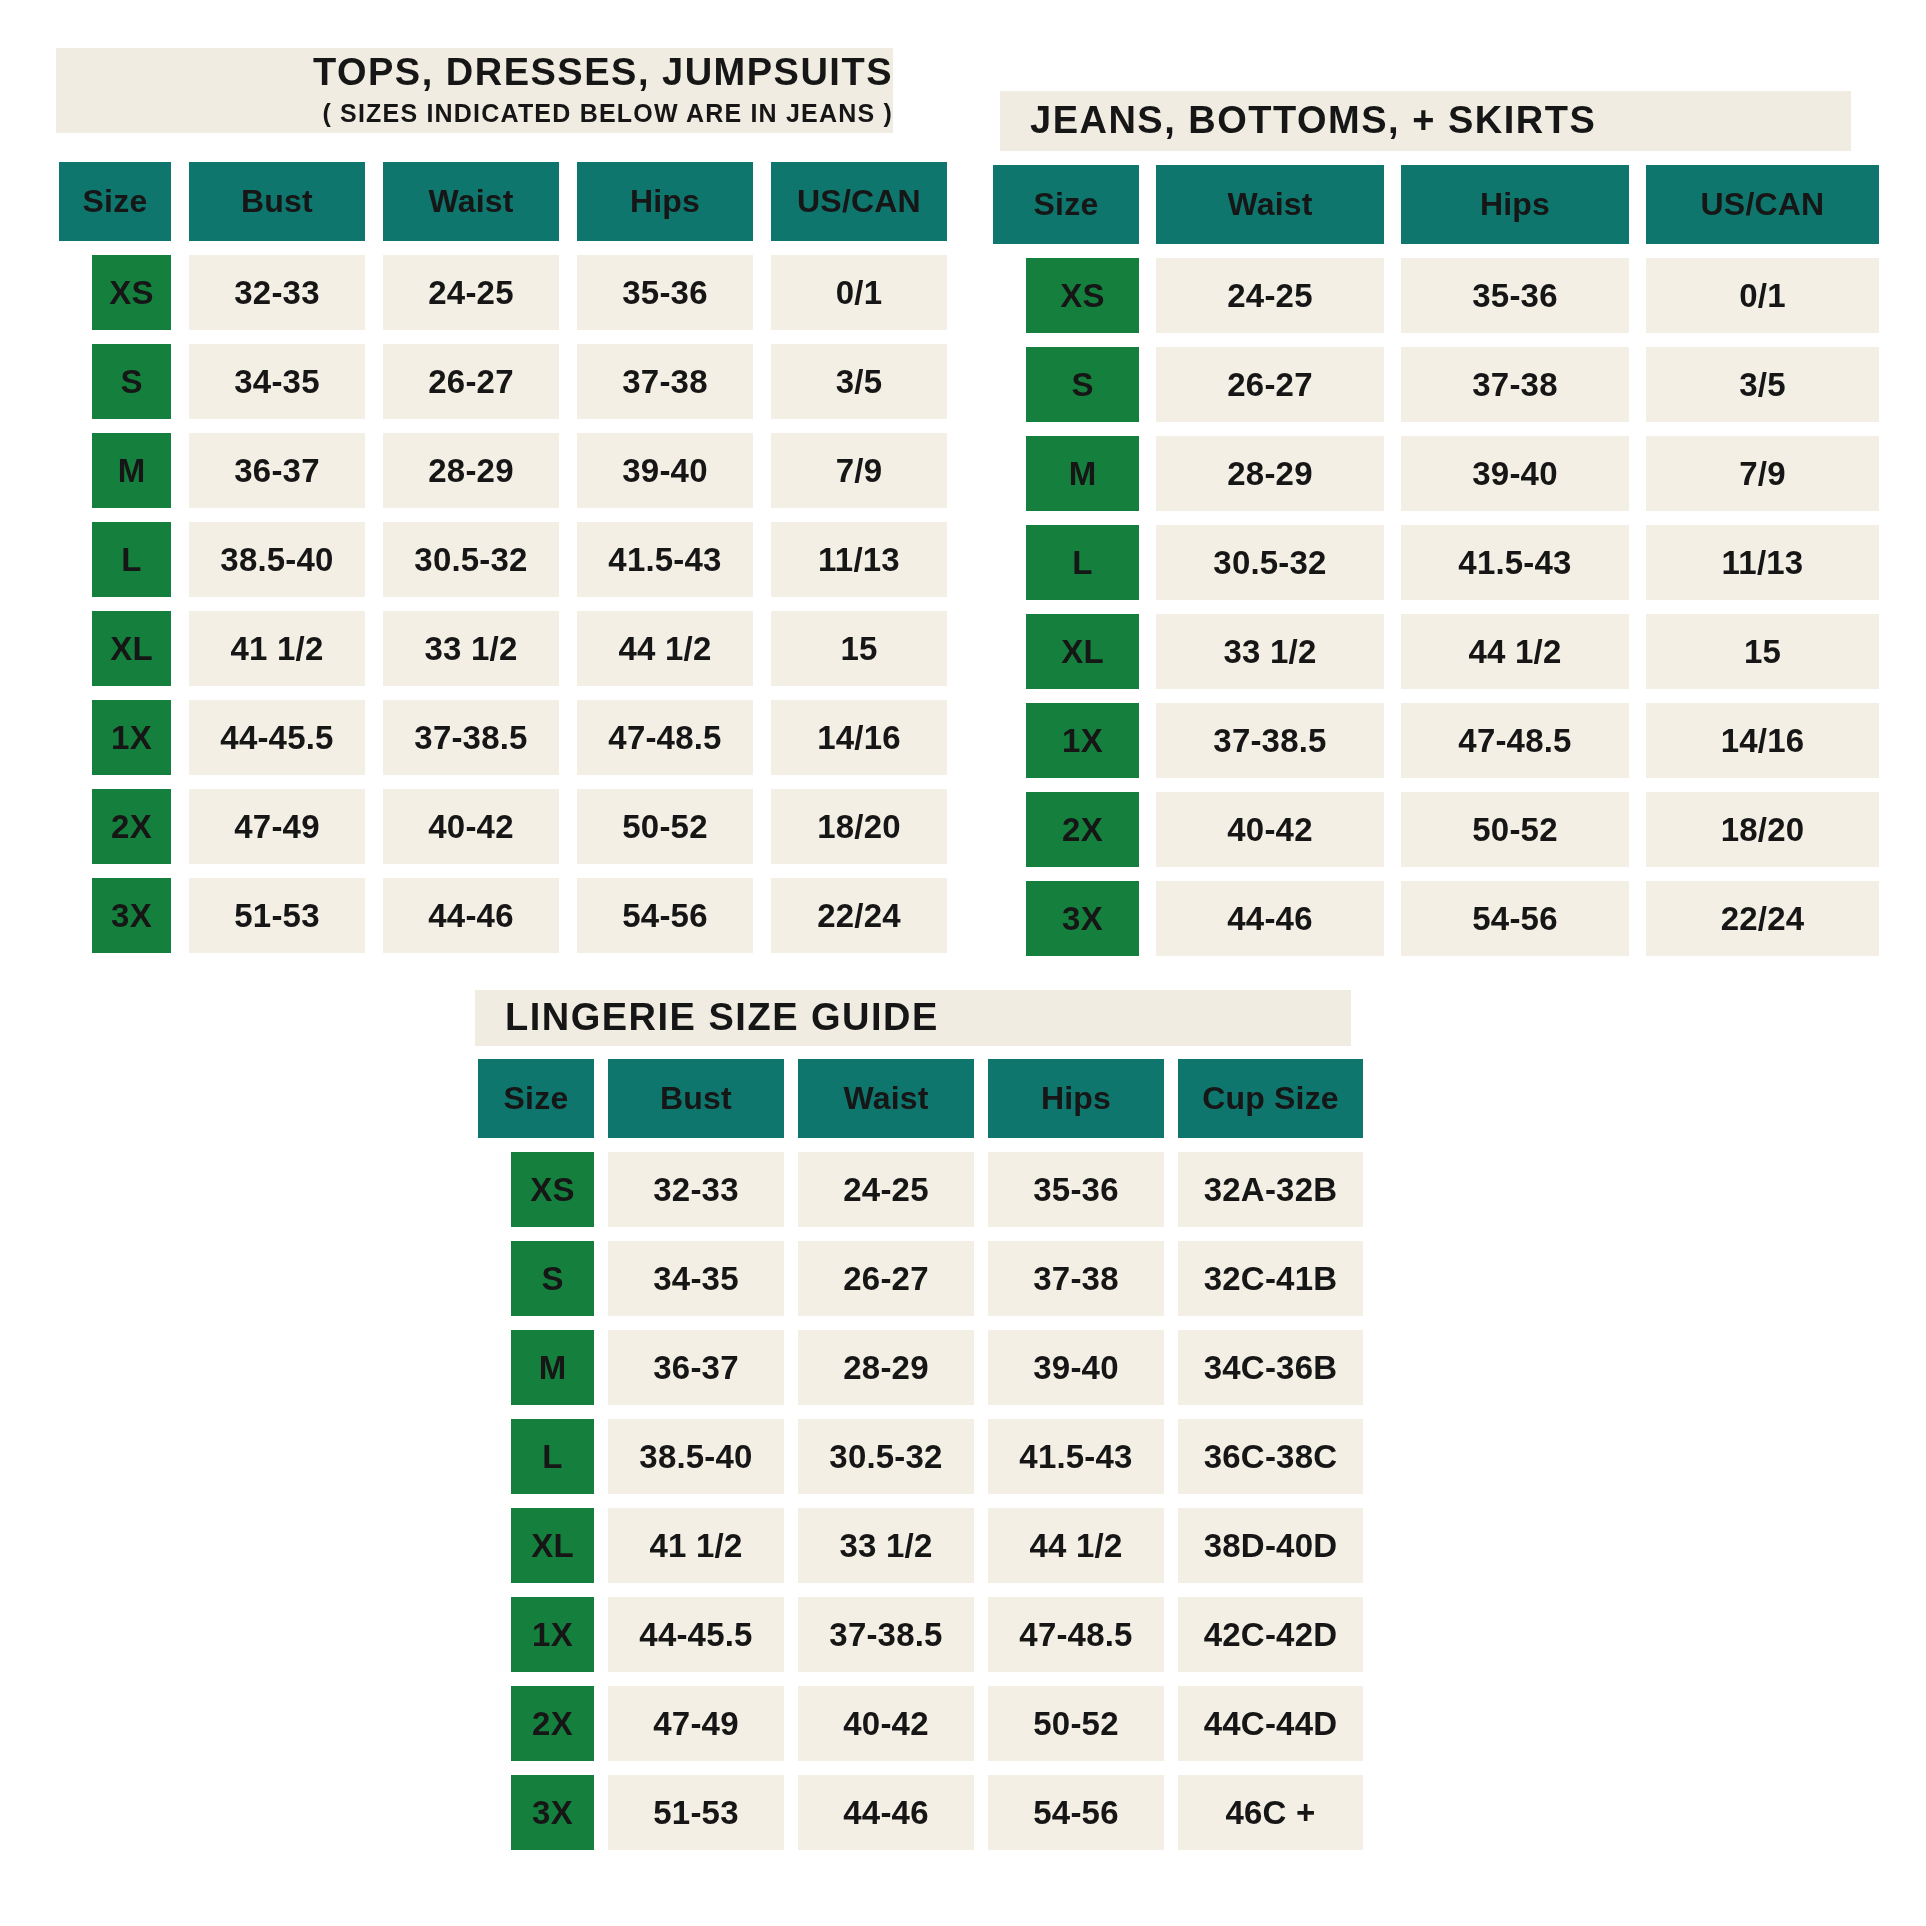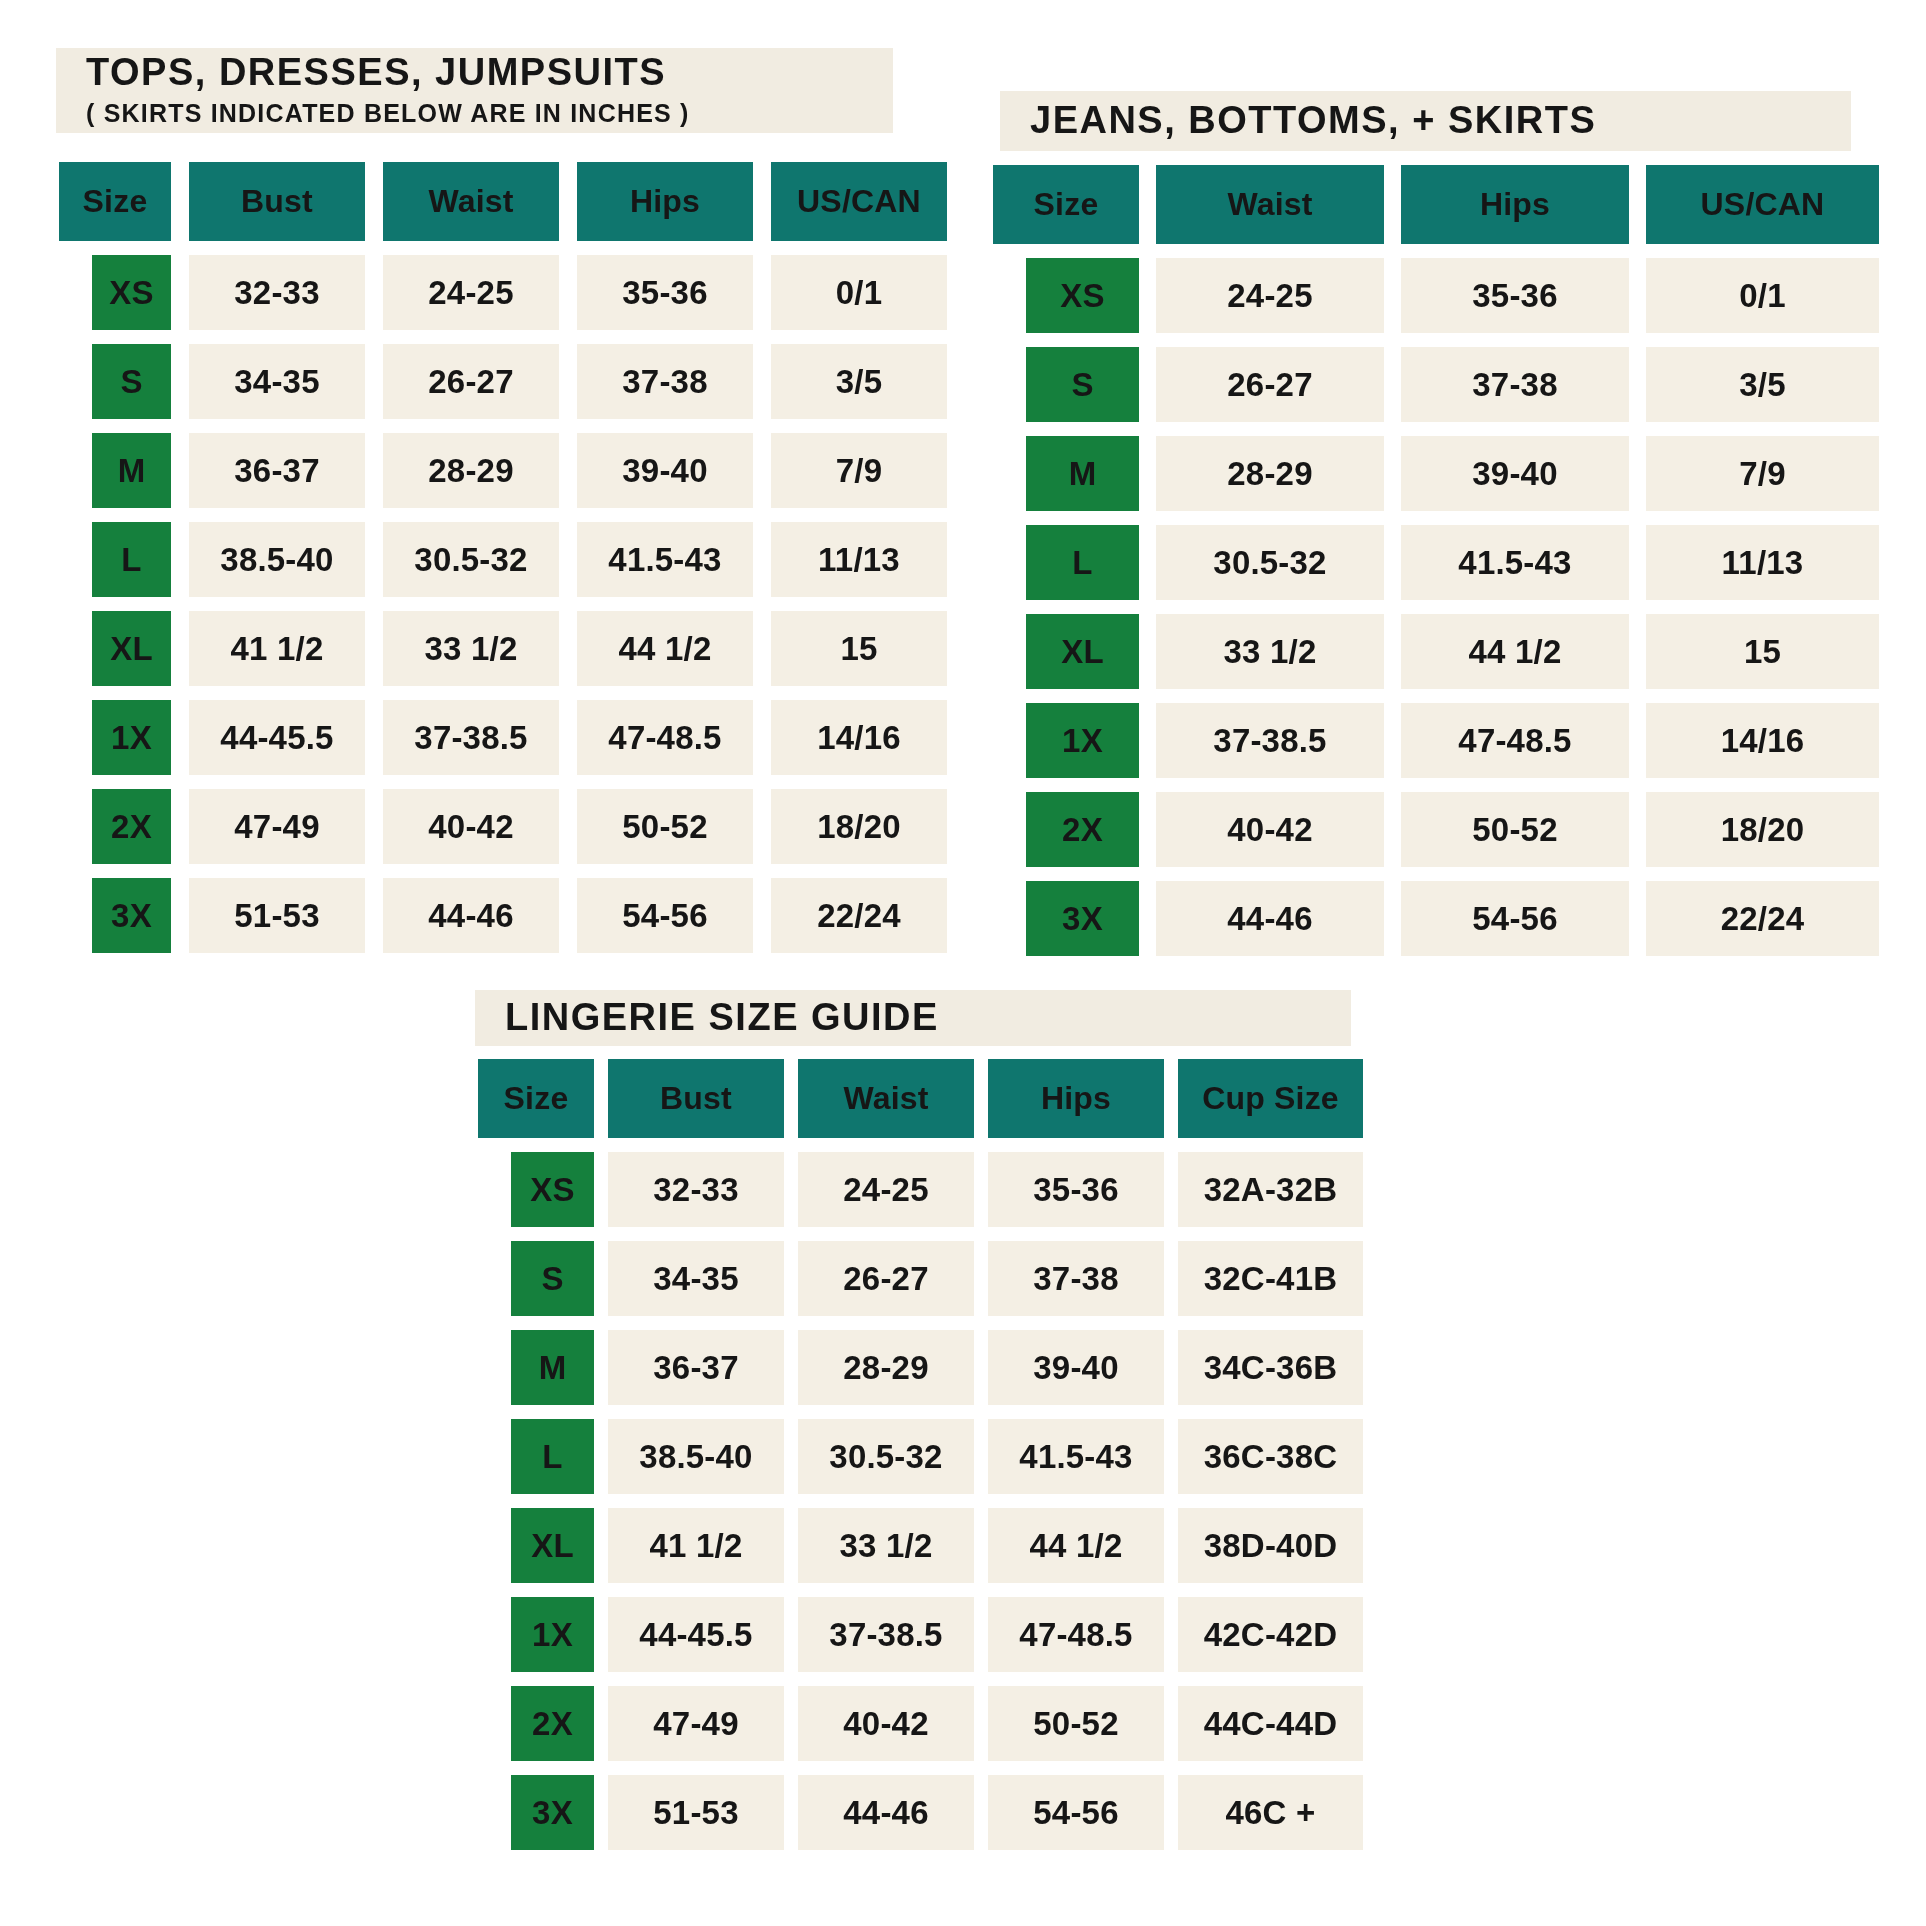--- a/index.html
+++ b/index.html
@@ -49,21 +49,21 @@
     font-size: 33px;
     letter-spacing: 0.2px;
     white-space: nowrap;
   }
   .cell.head { background: #0f766e; font-size: 32px; }
   .cell.size { background: #15803d; margin-left: 33px; }
   .cell.data { background: #f4efe4; }
 
   
   .tops { left: 59px; top: 48px; width: 888px; }
-  .tops .strip { width: 837px; height: 85px; margin-left: -3px; }
+  .tops .strip { width: 837px; height: 85px; margin-left: -3px; align-items: flex-end; }
   .tops .grid {
     margin-top: 29px;
     grid-template-columns: 112px 176px 176px 176px 176px;
     column-gap: 18px;
   }
 
   
   .jeans { left: 993px; top: 91px; width: 884px; }
   .jeans .strip { width: 851px; height: 60px; margin-left: 7px; }
   .jeans .grid {
@@ -80,21 +80,21 @@
     grid-template-columns: 116px 176px 176px 176px 185px;
     column-gap: 14px;
   }
 </style>
 </head>
 <body>
 
 <section class="size-table tops">
   <div class="strip">
     <div class="title">TOPS, DRESSES, JUMPSUITS</div>
-    <div class="subtitle">( SKIRTS INDICATED BELOW ARE IN INCHES )</div>
+    <div class="subtitle">( SIZES INDICATED BELOW ARE IN JEANS )</div>
   </div>
   <div class="grid">
       <div class="cell head">Size</div>
       <div class="cell head">Bust</div>
       <div class="cell head">Waist</div>
       <div class="cell head">Hips</div>
       <div class="cell head">US/CAN</div>
       <div class="cell size">XS</div>
       <div class="cell data">32-33</div>
       <div class="cell data">24-25</div>

